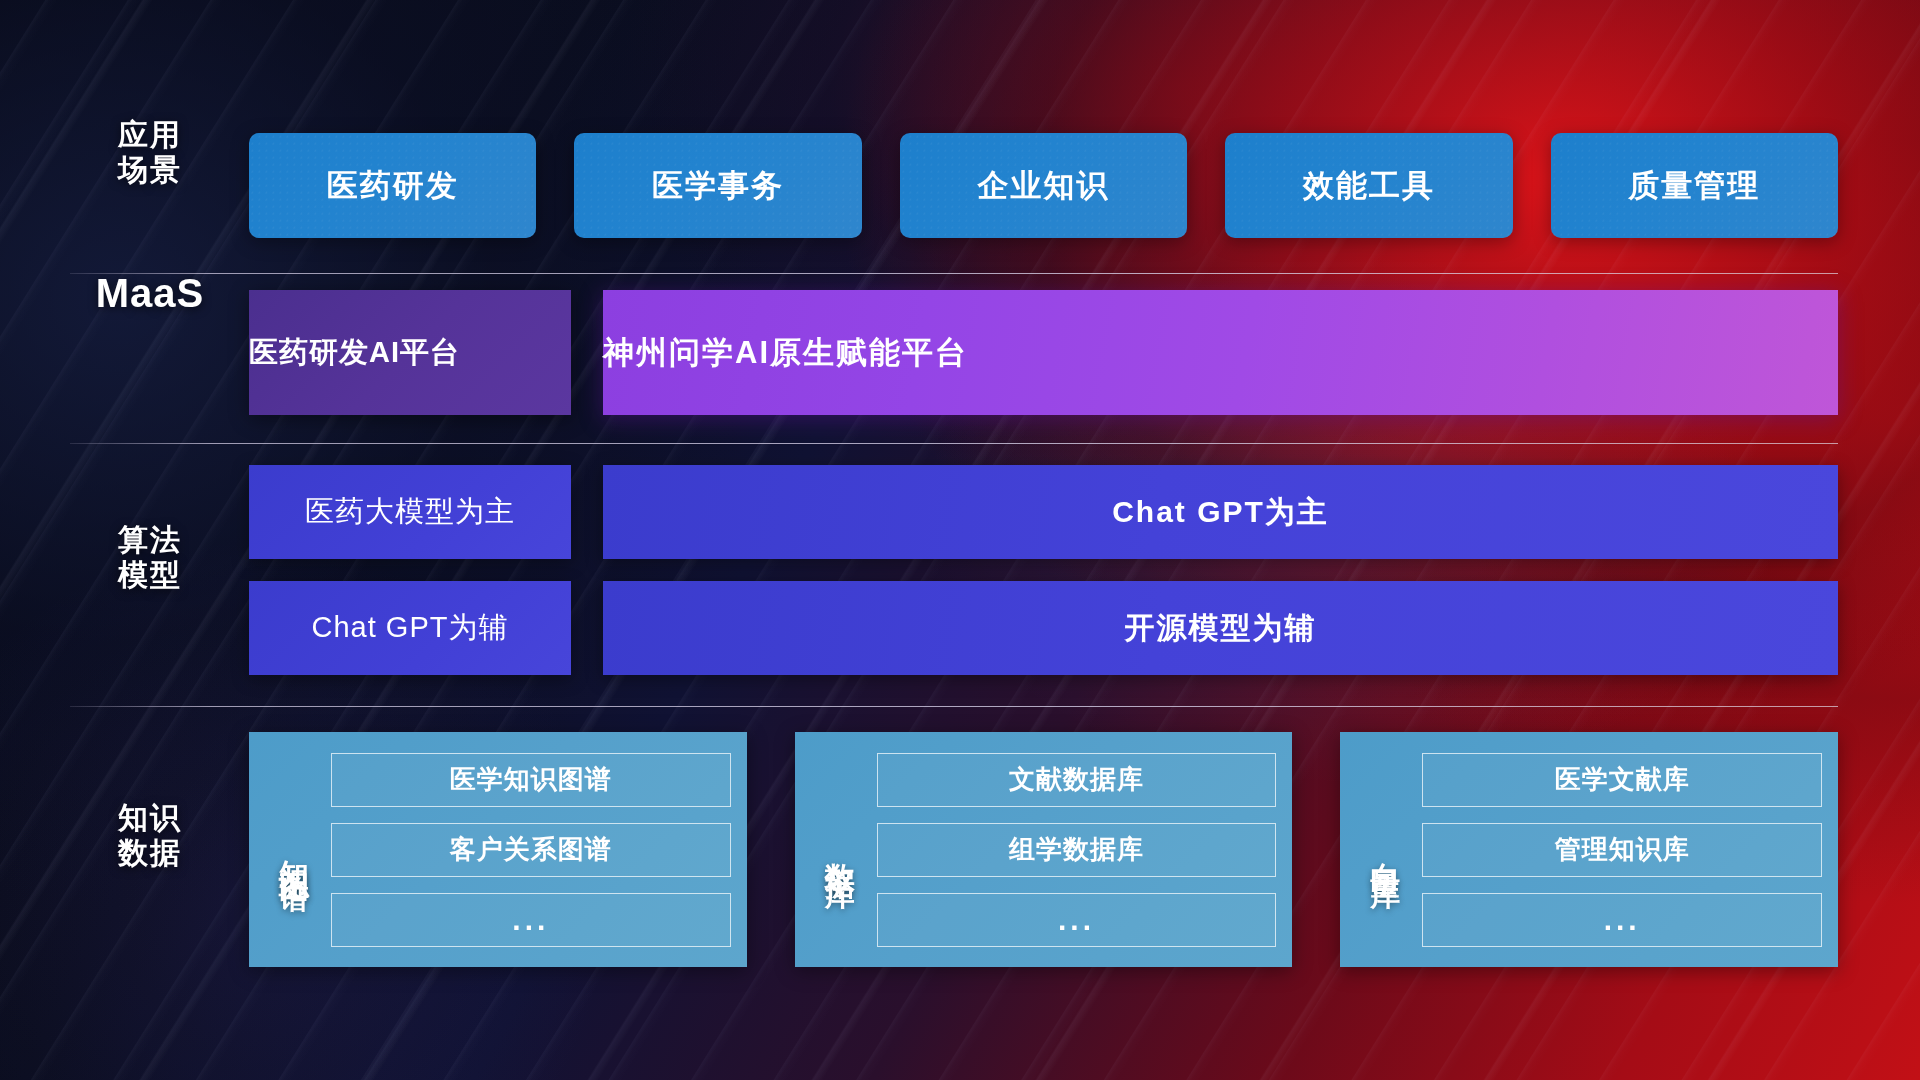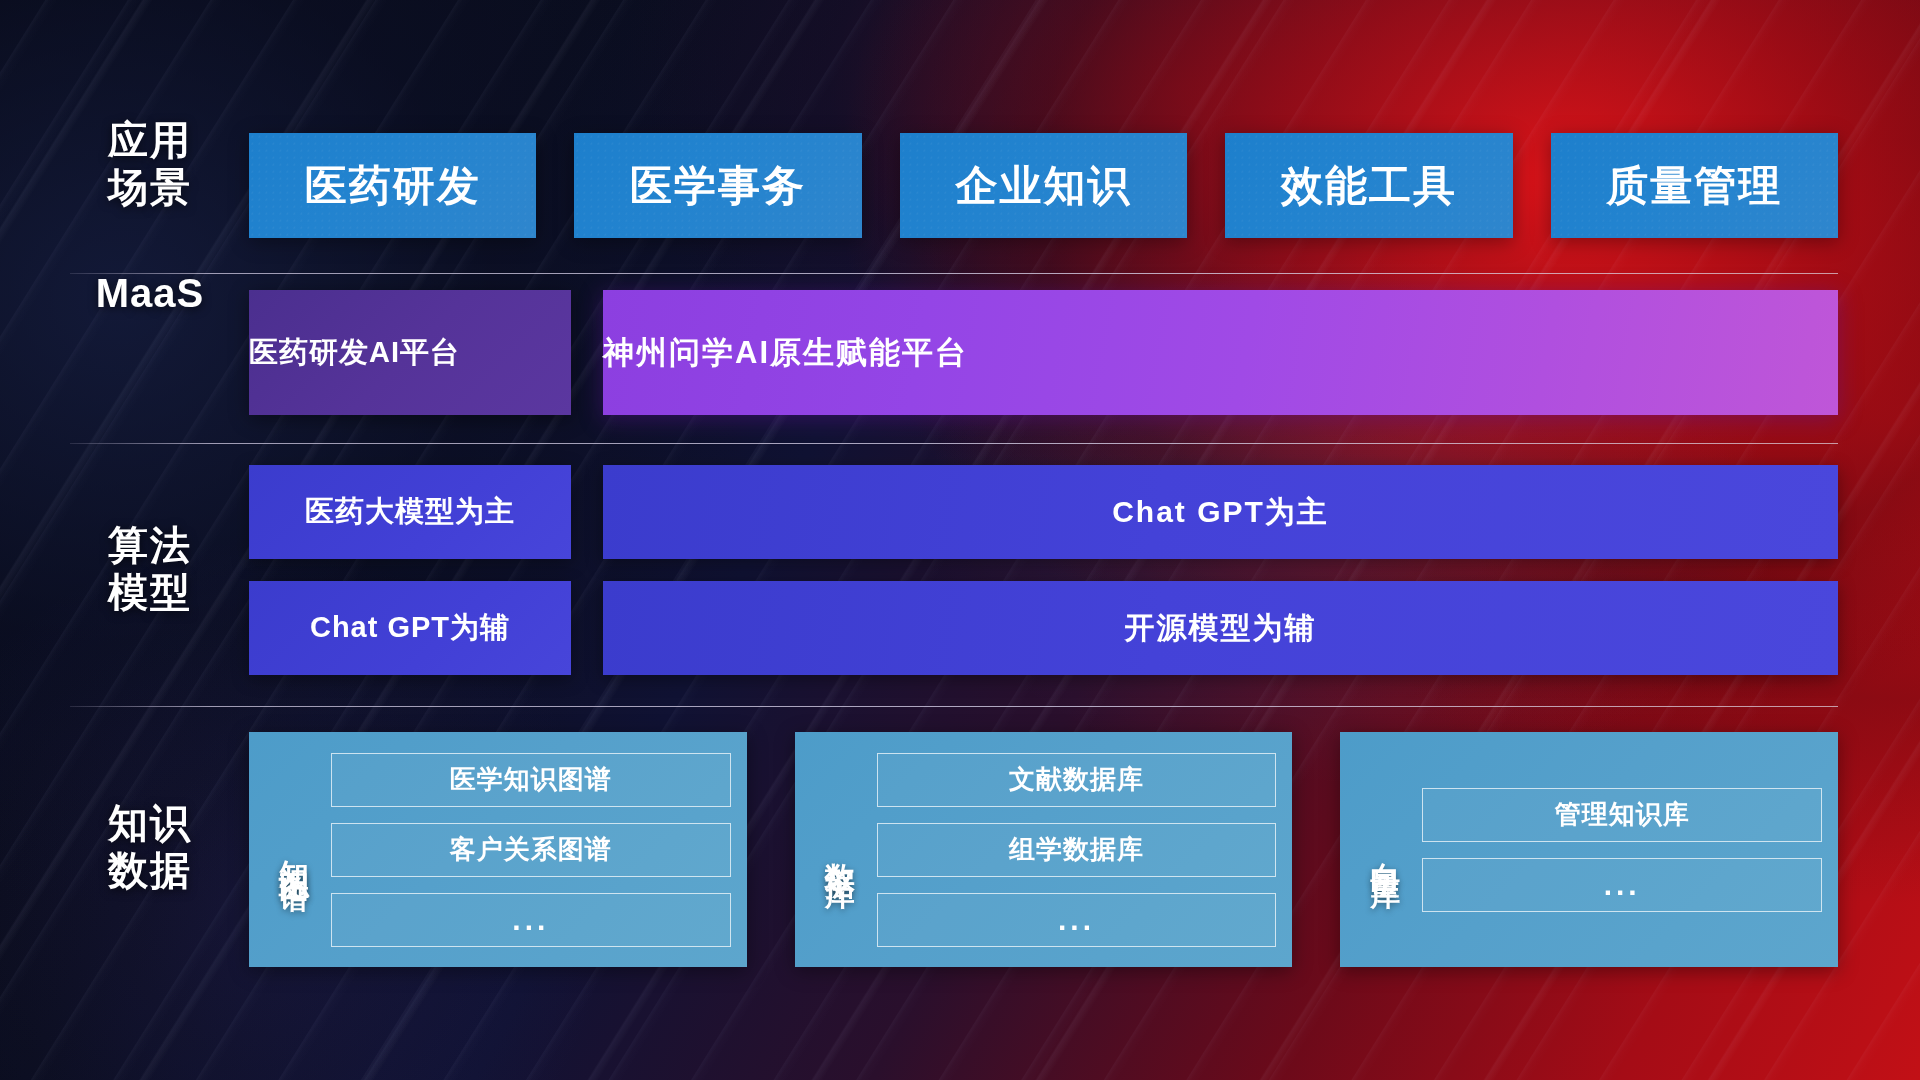--- a/index.html
+++ b/index.html
@@ -62,42 +62,43 @@
     left: 70px;
     width: 160px;
     color: #ffffff;
     font-weight: 700;
     text-align: center;
     letter-spacing: 2px;
     line-height: 1.18;
     text-shadow: 0 2px 10px rgba(0,0,0,0.65);
     z-index: 6;
   }
-  .row-label.cn { font-size: 40px; }
+  .row-label.cn { font-size: 30px; }
   .row-label.en { font-size: 40px; letter-spacing: 1px; }
 
   
   .sep {
     position: absolute;
     left: 70px;
     width: 1768px;
     height: 1px;
     background: linear-gradient(90deg, rgba(196,190,215,0.15) 0%, rgba(208,202,226,0.75) 8%, rgba(214,208,232,0.80) 60%, rgba(224,214,226,0.70) 100%);
     z-index: 5;
   }
 
   
   #row-scenarios { position: absolute; left: 249px; top: 133px; width: 1589px; height: 105px; display: flex; gap: 38px; z-index: 4; }
   .scenario-box {
     flex: 1;
     background: linear-gradient(135deg, #1d7fcc 0%, #2283cf 40%, #2f86cd 100%);
     display: flex; align-items: center; justify-content: center;
-    color: #fff; font-size: 42px; font-weight: 700; letter-spacing: 2px;
+    color: #fff; font-size: 31px; font-weight: 700; letter-spacing: 2px;
     box-shadow: 0 4px 18px rgba(0,0,0,0.35);
     position: relative;
+    border-radius: 10px;
   }
   .scenario-box::after {
     content:""; position:absolute; inset:0;
     background-image: radial-gradient(rgba(255,255,255,0.09) 1px, rgba(0,0,0,0) 1px);
     background-size: 7px 7px;
     background-position: 50% 22%;
     opacity: .55; pointer-events:none;
   }
 
   
@@ -118,21 +119,21 @@
   }
 
   
   #row-algo { position: absolute; left: 249px; top: 465px; width: 1589px; height: 210px; z-index: 4; }
   .algo-line { display: flex; gap: 32px; height: 94px; }
   .algo-line + .algo-line { margin-top: 22px; }
   .algo-left {
     width: 322px;
     background: linear-gradient(135deg, #3b3ccd 0%, #4240d6 60%, #4745da 100%);
     display: flex; align-items: center; justify-content: center;
-    color: #fff; font-size: 29px; font-weight: 700; letter-spacing: 1px;
+    color: #fff; font-size: 29px; font-weight: 400; letter-spacing: 1px;
     box-shadow: 0 4px 16px rgba(0,0,0,0.35);
   }
   .algo-right {
     flex: 1;
     background: linear-gradient(100deg, #3b3ccd 0%, #4442d8 45%, #4a47dc 100%);
     display: flex; align-items: center; justify-content: center;
     color: #fff; font-size: 30px; font-weight: 700; letter-spacing: 2px;
     box-shadow: 0 4px 16px rgba(0,0,0,0.35);
   }
 
@@ -259,20 +260,21 @@
       <div class="kn-items">
         <div class="kn-item">文献数据库</div>
         <div class="kn-item">组学数据库</div>
         <div class="kn-item ellipsis">...</div>
       </div>
     </div>
 
     <div class="kn-panel">
       <div class="kn-title">向量库</div>
       <div class="kn-items">
+        <div class="kn-item">医学文献库</div>
         <div class="kn-item">管理知识库</div>
         <div class="kn-item ellipsis">...</div>
       </div>
     </div>
 
   </div>
 
 </div>
 
 </body></html>

